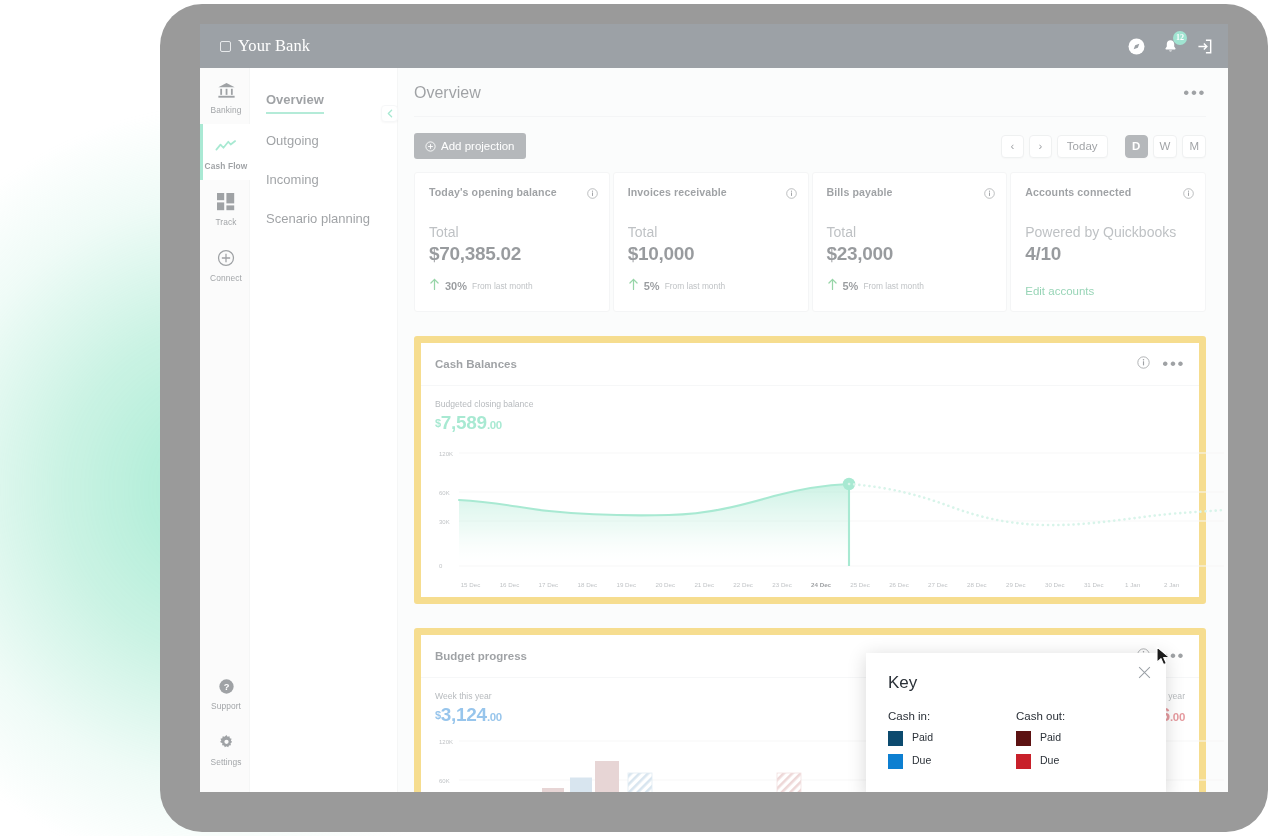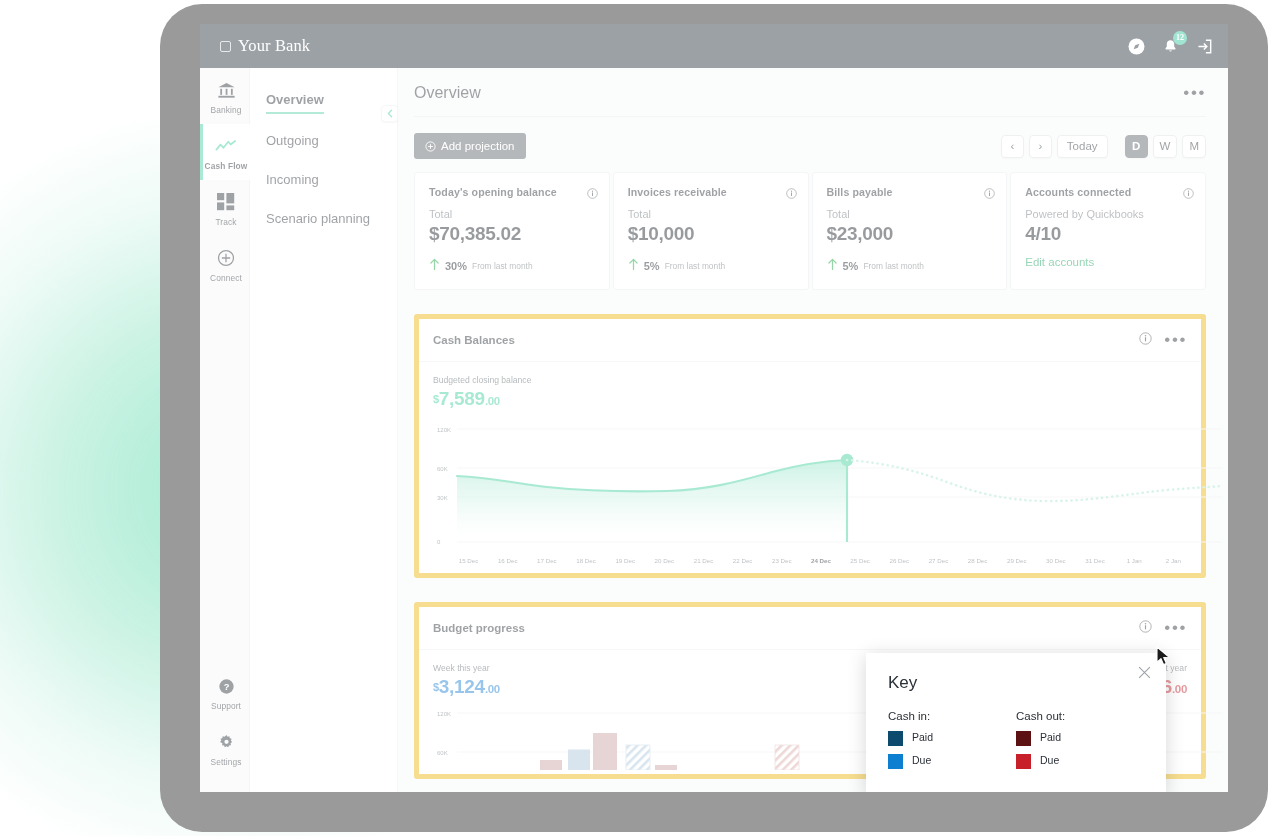--- a/index.html
+++ b/index.html
@@ -100,29 +100,29 @@
   .gap { width:7px; }
 
   
   .kpis { display:flex; gap:3px; padding:13px 22px 0 16px; }
   .kpi {
     flex:1; background:#fff; border:1px solid #e7e9ea; border-radius:3px;
     padding:13px 14px 14px; position:relative; min-height:104px;
   }
   .kpi-title { font-size:10.6px; font-weight:700; color:#2b3138; letter-spacing:.1px; }
   .kpi-info { position:absolute; right:11px; top:12px; }
-  .kpi-sub { font-size:11px; color:#6f767c; margin-top:10px; }
+  .kpi-sub { font-size:14px; color:#6f767c; margin-top:26px; }
   .kpi-value { font-size:19px; font-weight:700; color:#1c2229; margin-top:3px; letter-spacing:-.3px; }
   .kpi-foot { margin-top:12px; display:flex; align-items:center; gap:5px; }
   .kpi-pct { font-size:11px; font-weight:700; color:#1c2229; }
   .kpi-note { font-size:8.4px; color:#6f767c; }
-  .kpi-link { margin-top:11px; font-size:11.5px; color:#18a05d; cursor:pointer; }
-
-  
-  .panel { margin:24px 22px 0 16px; background:#fff; border:5px solid #eab308; border-radius:3px; }
+  .kpi-link { margin-top:20px; font-size:11.5px; color:#18a05d; cursor:pointer; }
+
+  
+  .panel { margin:24px 22px 0 16px; background:#fff; border:7px solid #eab308; border-radius:3px; }
   .panel-head { display:flex; align-items:center; padding:12px 14px; border-bottom:1px solid #eceeef; }
   .panel-title { font-size:11.5px; font-weight:700; color:#2b3138; }
   .panel-actions { margin-left:auto; display:flex; align-items:center; gap:12px; }
   .panel-body { padding:13px 14px 6px; }
   .mini-label { font-size:8.6px; color:#5d656c; }
   .big-amt { margin-top:3px; font-size:19px; font-weight:700; letter-spacing:-.3px; }
   .big-amt .cur { font-size:11px; vertical-align:2px; }
   .big-amt .dec { font-size:11.5px; }
   .green { color:#3fcf9c; }
   .blue  { color:#1a7fd4; }

